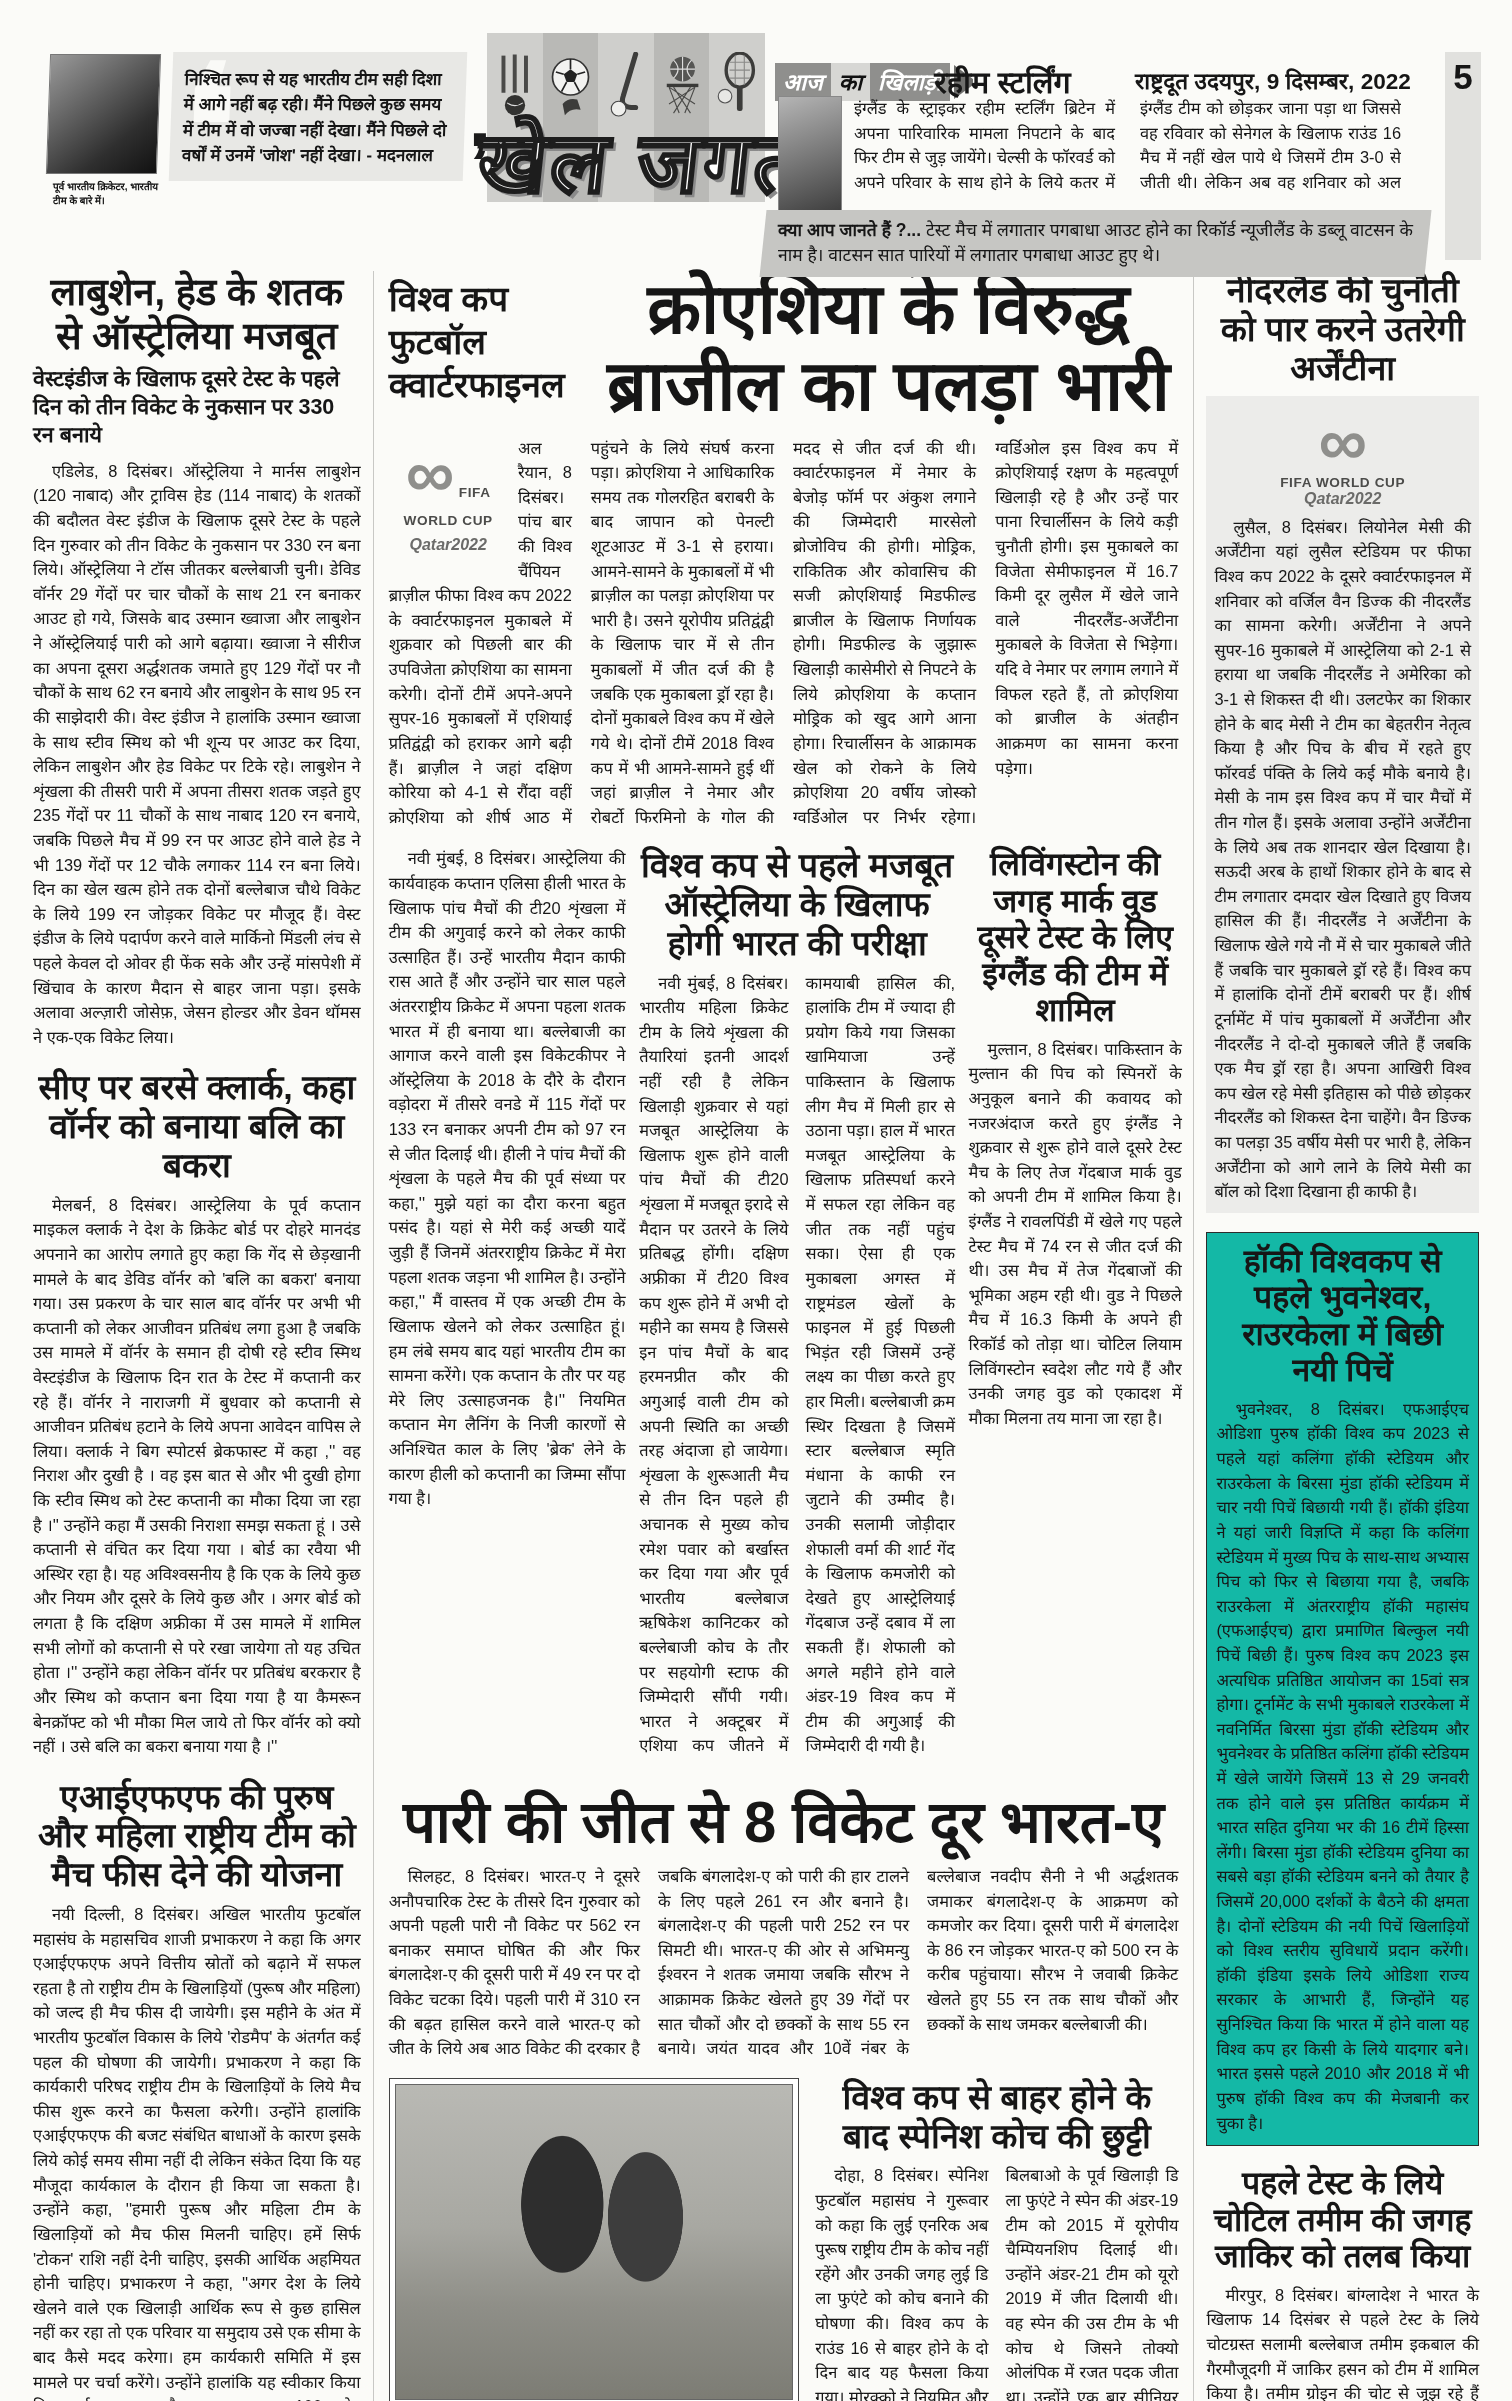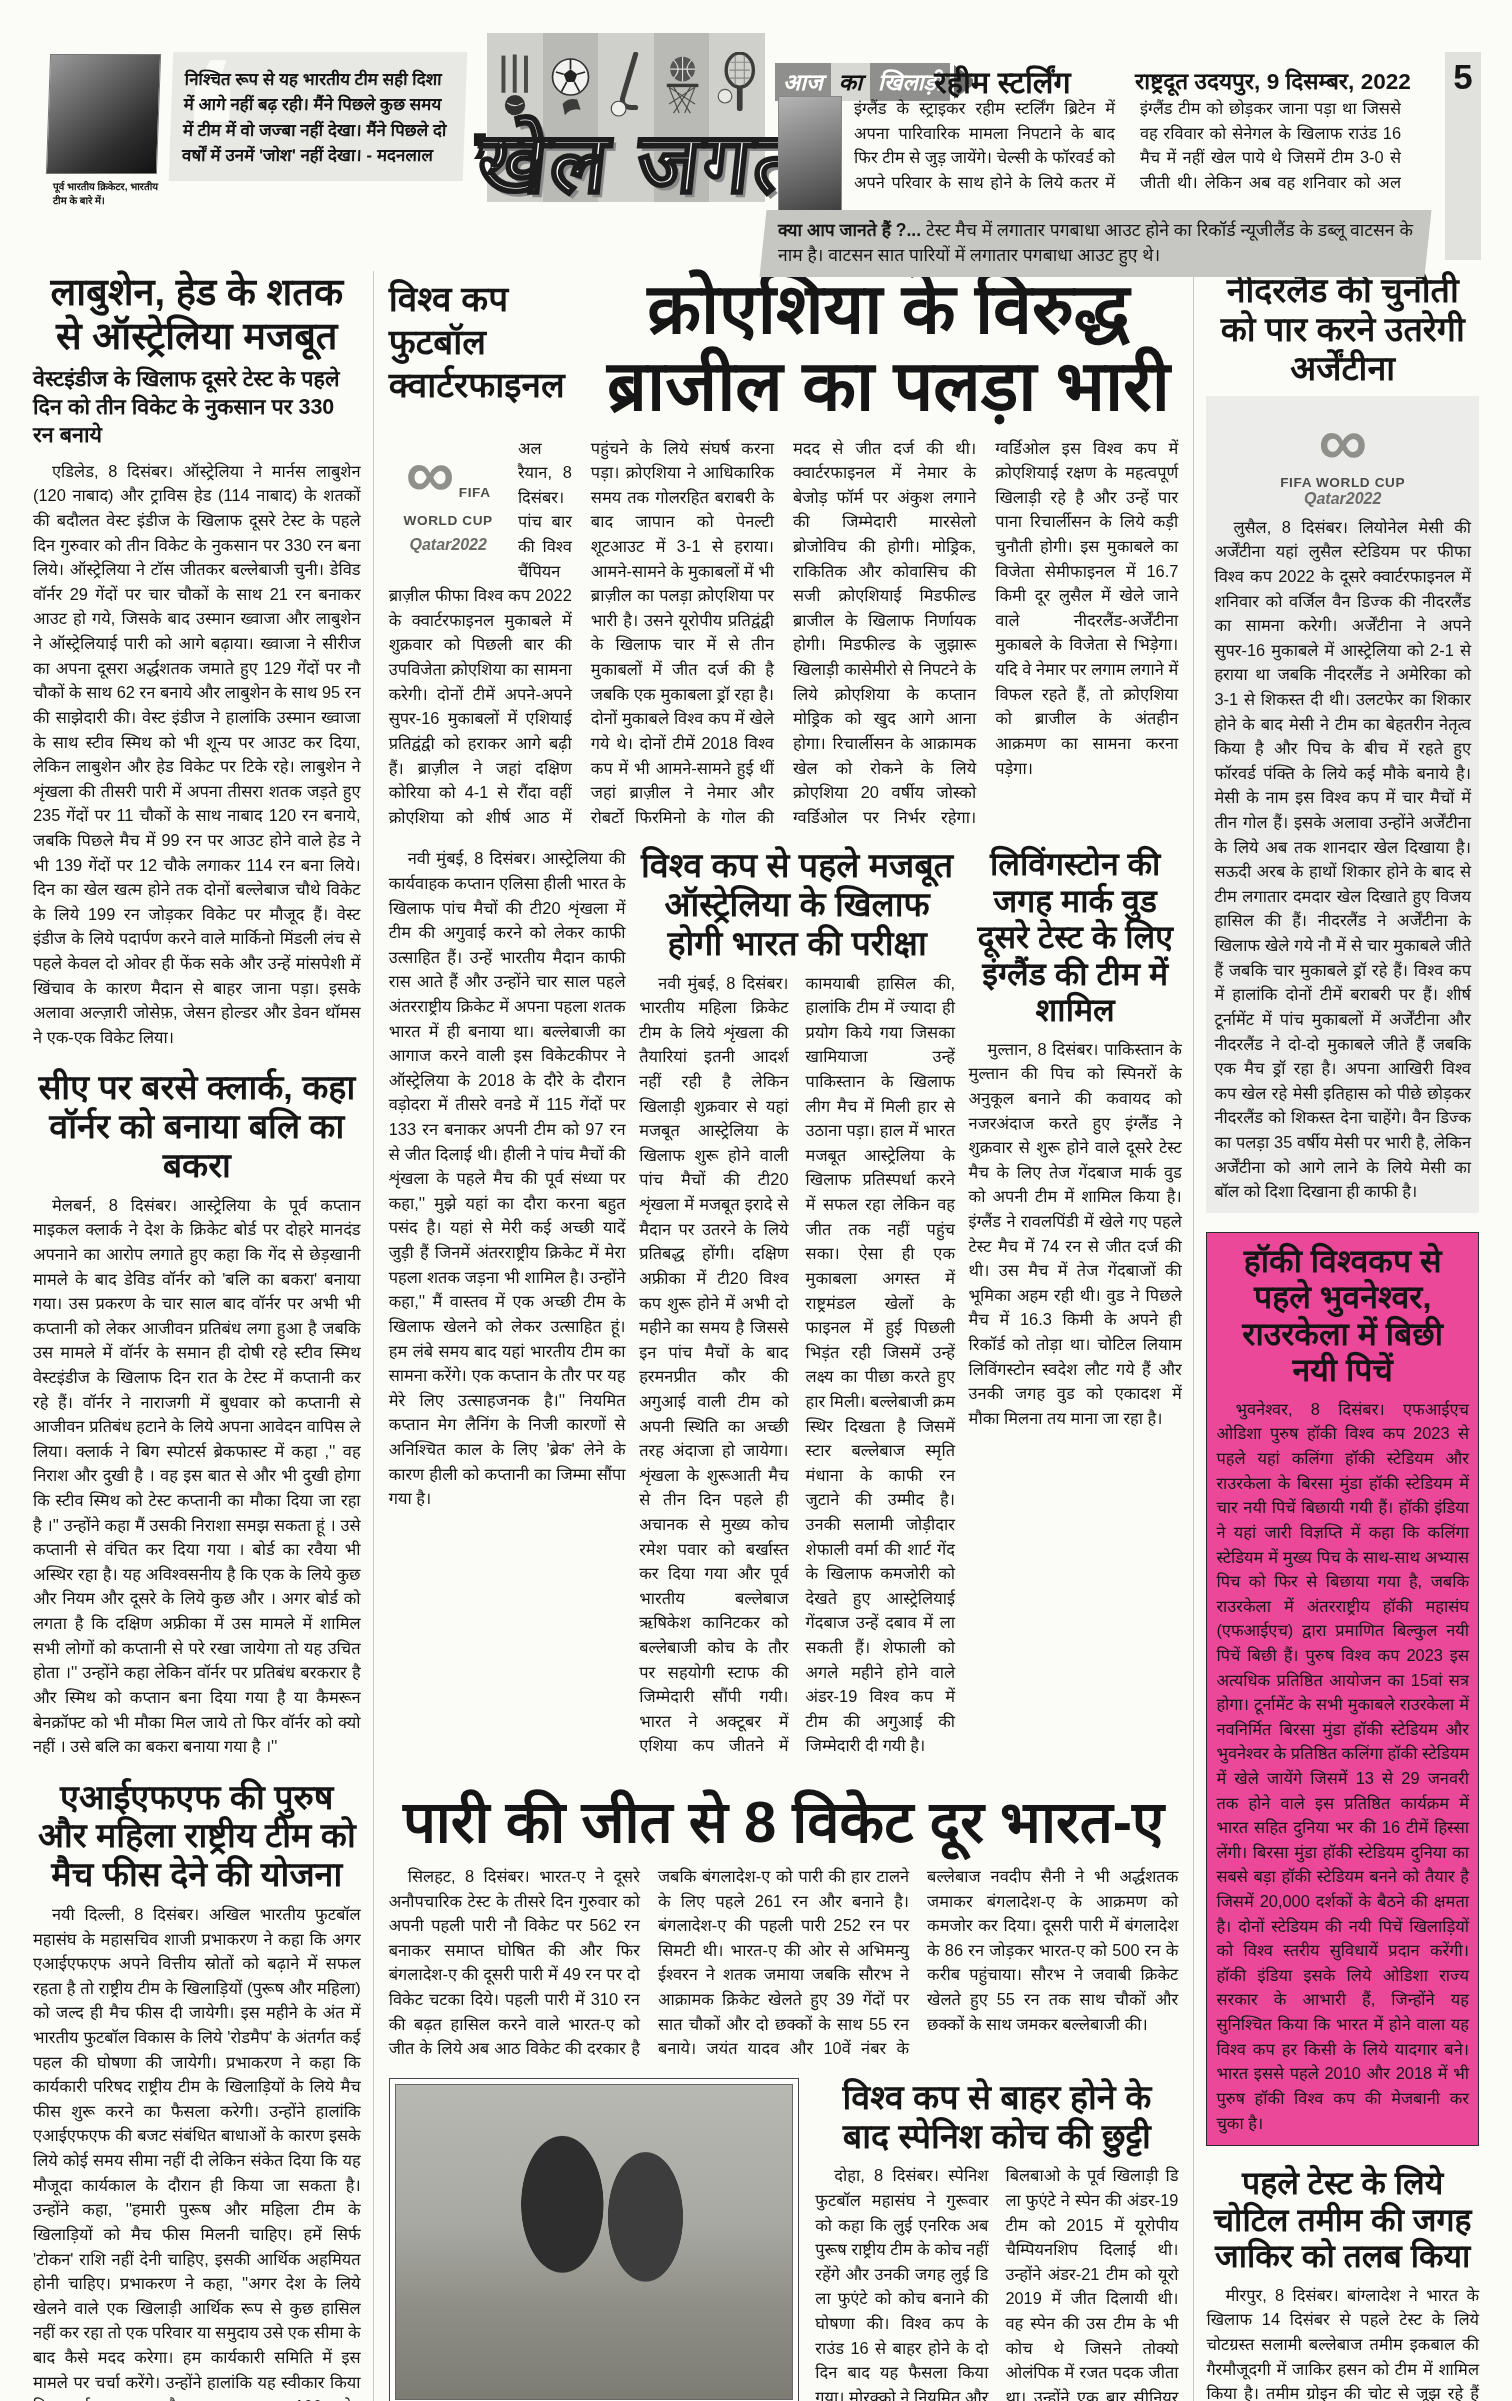--- a/index.html
+++ b/index.html
@@ -89,21 +89,21 @@
     background:
       radial-gradient(ellipse 68px 113px at 42% 38%, #2e2e2e 0 60%, transparent 61%),
       radial-gradient(ellipse 62px 107px at 63% 42%, #3d3d3d 0 60%, transparent 61%),
       linear-gradient(180deg,#b9b9b4 0%,#a8a8a2 45%,#8f8f88 70%,#7c7c74 100%);
     border:0.6px solid #666; }
   .polo-caption { font-size:17px; font-weight:bold; line-height:1.45; padding:9px 2.3px 2.3px; text-align:justify; }
 
   
   .gray-panel { background:#ececE8; background:#ececea; padding:9px 8px; }
   .neth-logo { text-align:center; margin:2.3px auto 6.8px; float:none; width:100%; }
-  .boxed { border:1.7px solid #2c2c2c; padding:10.2px 9px; background:#ec4899; }
+  .boxed { border:1.7px solid #2c2c2c; padding:10.2px 9px; background:#14b8a6; }
 </style>
 </head>
 <body>
 
 <div class="page">
 
   <div class="header">
     <div class="quote-photo"></div>
     <div class="quote-attrib">पूर्व भारतीय क्रिकेटर, भारतीय टीम के बारे में।</div>
     <div class="quote-box">

